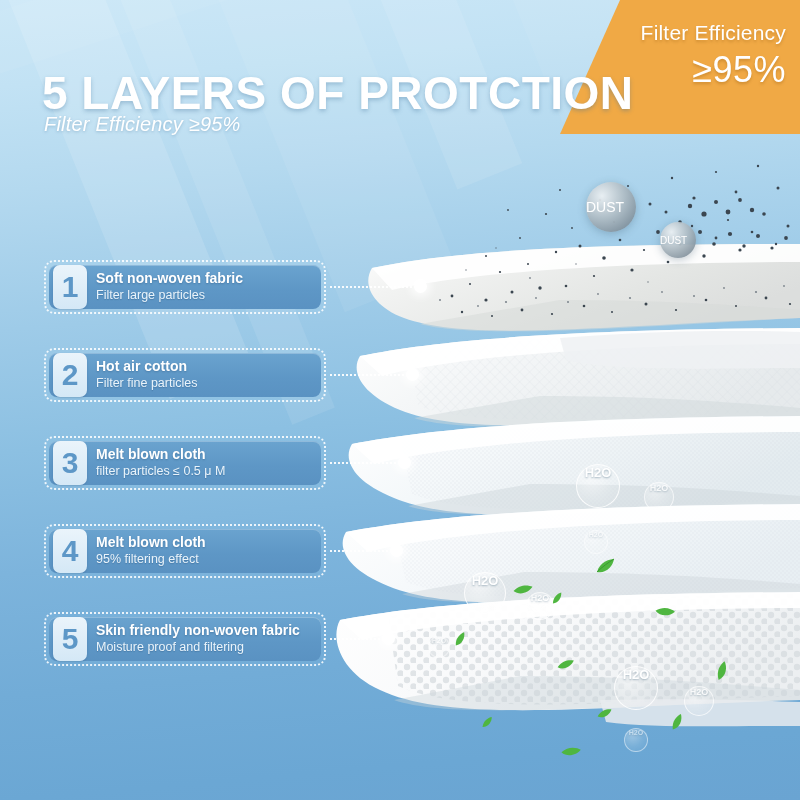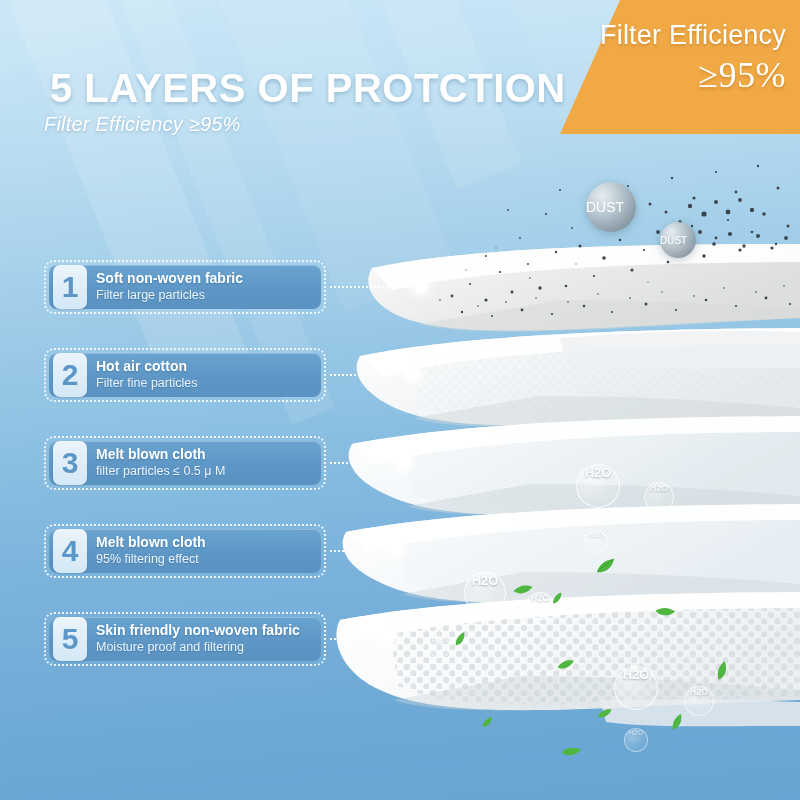--- a/index.html
+++ b/index.html
@@ -30,30 +30,29 @@
   .s6{left:-90px;top:40px;width:420px;height:60px;transform:rotate(-18deg);background:rgba(255,255,255,0.05);}
   .corner-inner{
     position:absolute;top:0;right:0;width:240px;height:134px;
     background:#f0a945;
     clip-path:polygon(25% 0%, 100% 0%, 100% 100%, 0% 100%);
   }
   .corner-txt{
     position:absolute;right:14px;top:22px;text-align:right;width:200px;
     color:#ffffff;text-shadow:0 2px 3px rgba(120,70,0,.28);
   }
-  .corner-l1{font-size:27px;letter-spacing:.2px;line-height:1;}
-  .corner-l2{font-size:36px;font-weight:400;line-height:1.15;margin-top:6px;letter-spacing:.5px;font-family:Liberation Serif, serif;}
+  .corner-l1{font-size:21px;letter-spacing:.2px;line-height:1;}
+  .corner-l2{font-size:36px;font-weight:400;line-height:1.15;margin-top:6px;letter-spacing:.5px;}
 
   
   .headline{
     position:absolute;left:42px;top:66px;
-    color:#ffffff;font-size:40px;font-weight:bold;letter-spacing:.5px;
+    color:#ffffff;font-size:46px;font-weight:bold;letter-spacing:.5px;
     text-shadow:0 2px 4px rgba(60,110,150,.35);
     white-space:nowrap;
-    margin-left:8px;
   }
   .subhead{
     position:absolute;left:44px;top:113px;
     color:#ffffff;font-size:20px;letter-spacing:.2px;
     text-shadow:0 1px 3px rgba(60,110,150,.35);
     white-space:nowrap;
     font-style:italic;
   }
 
   

